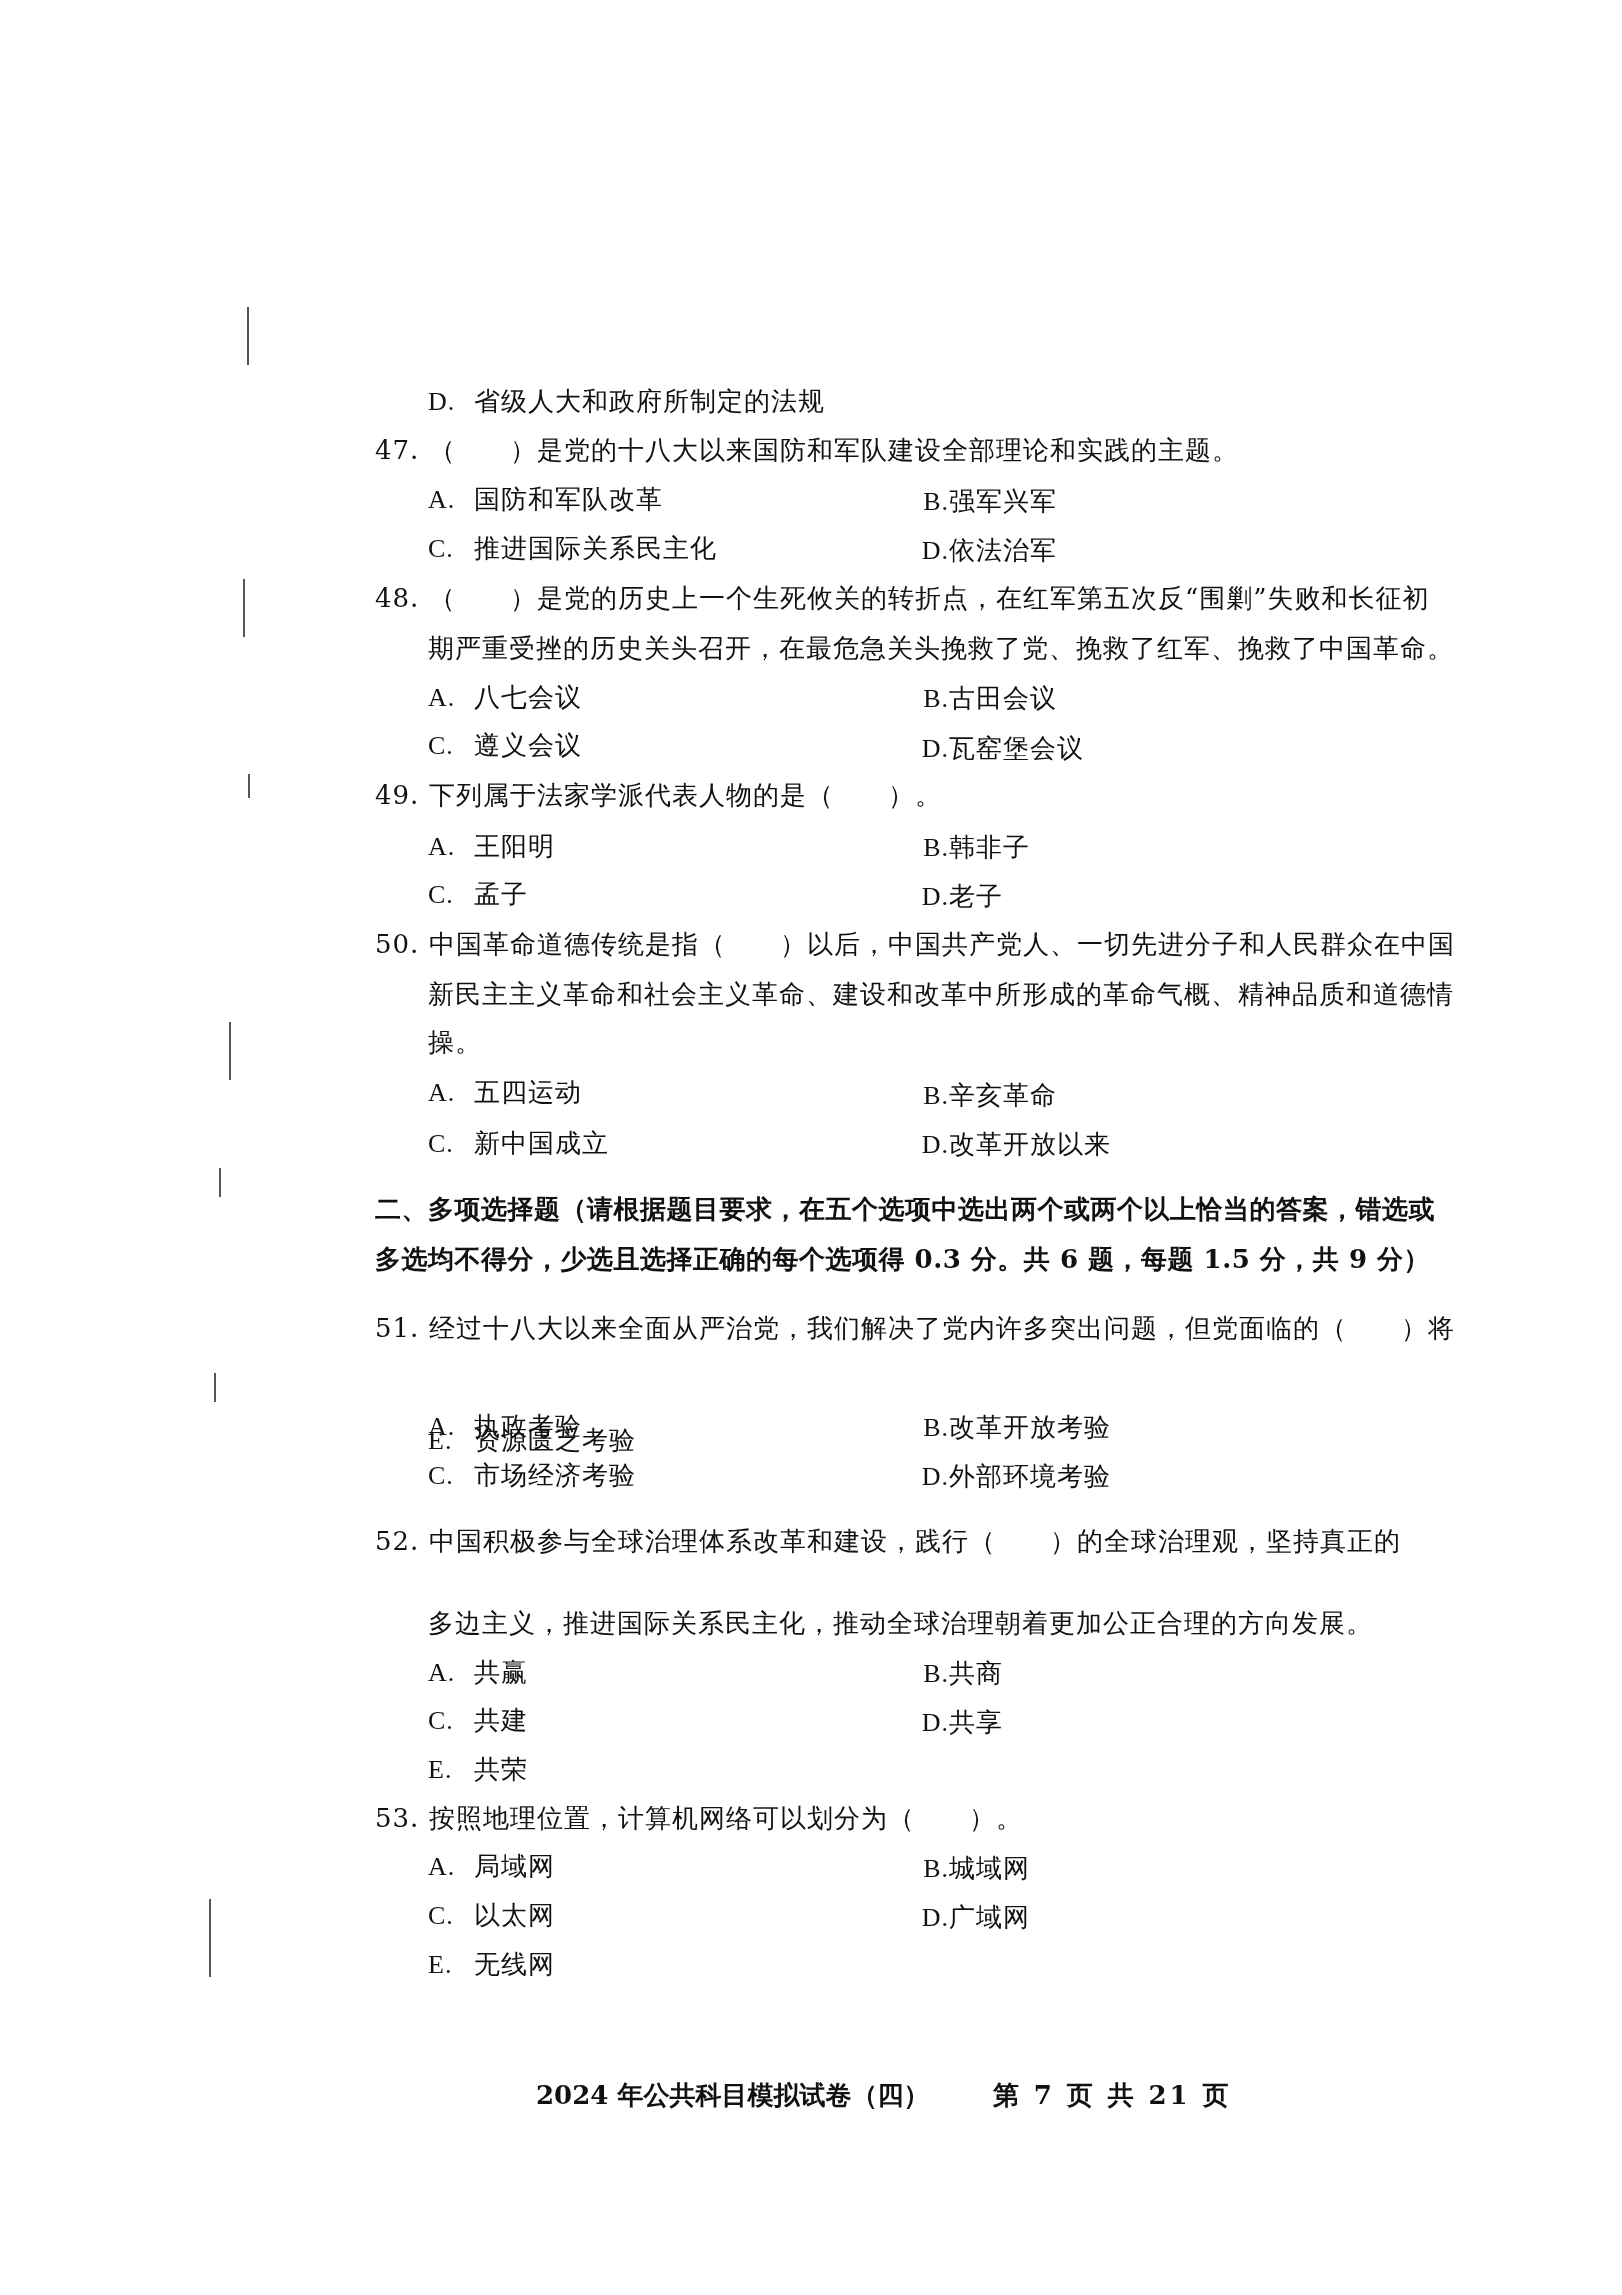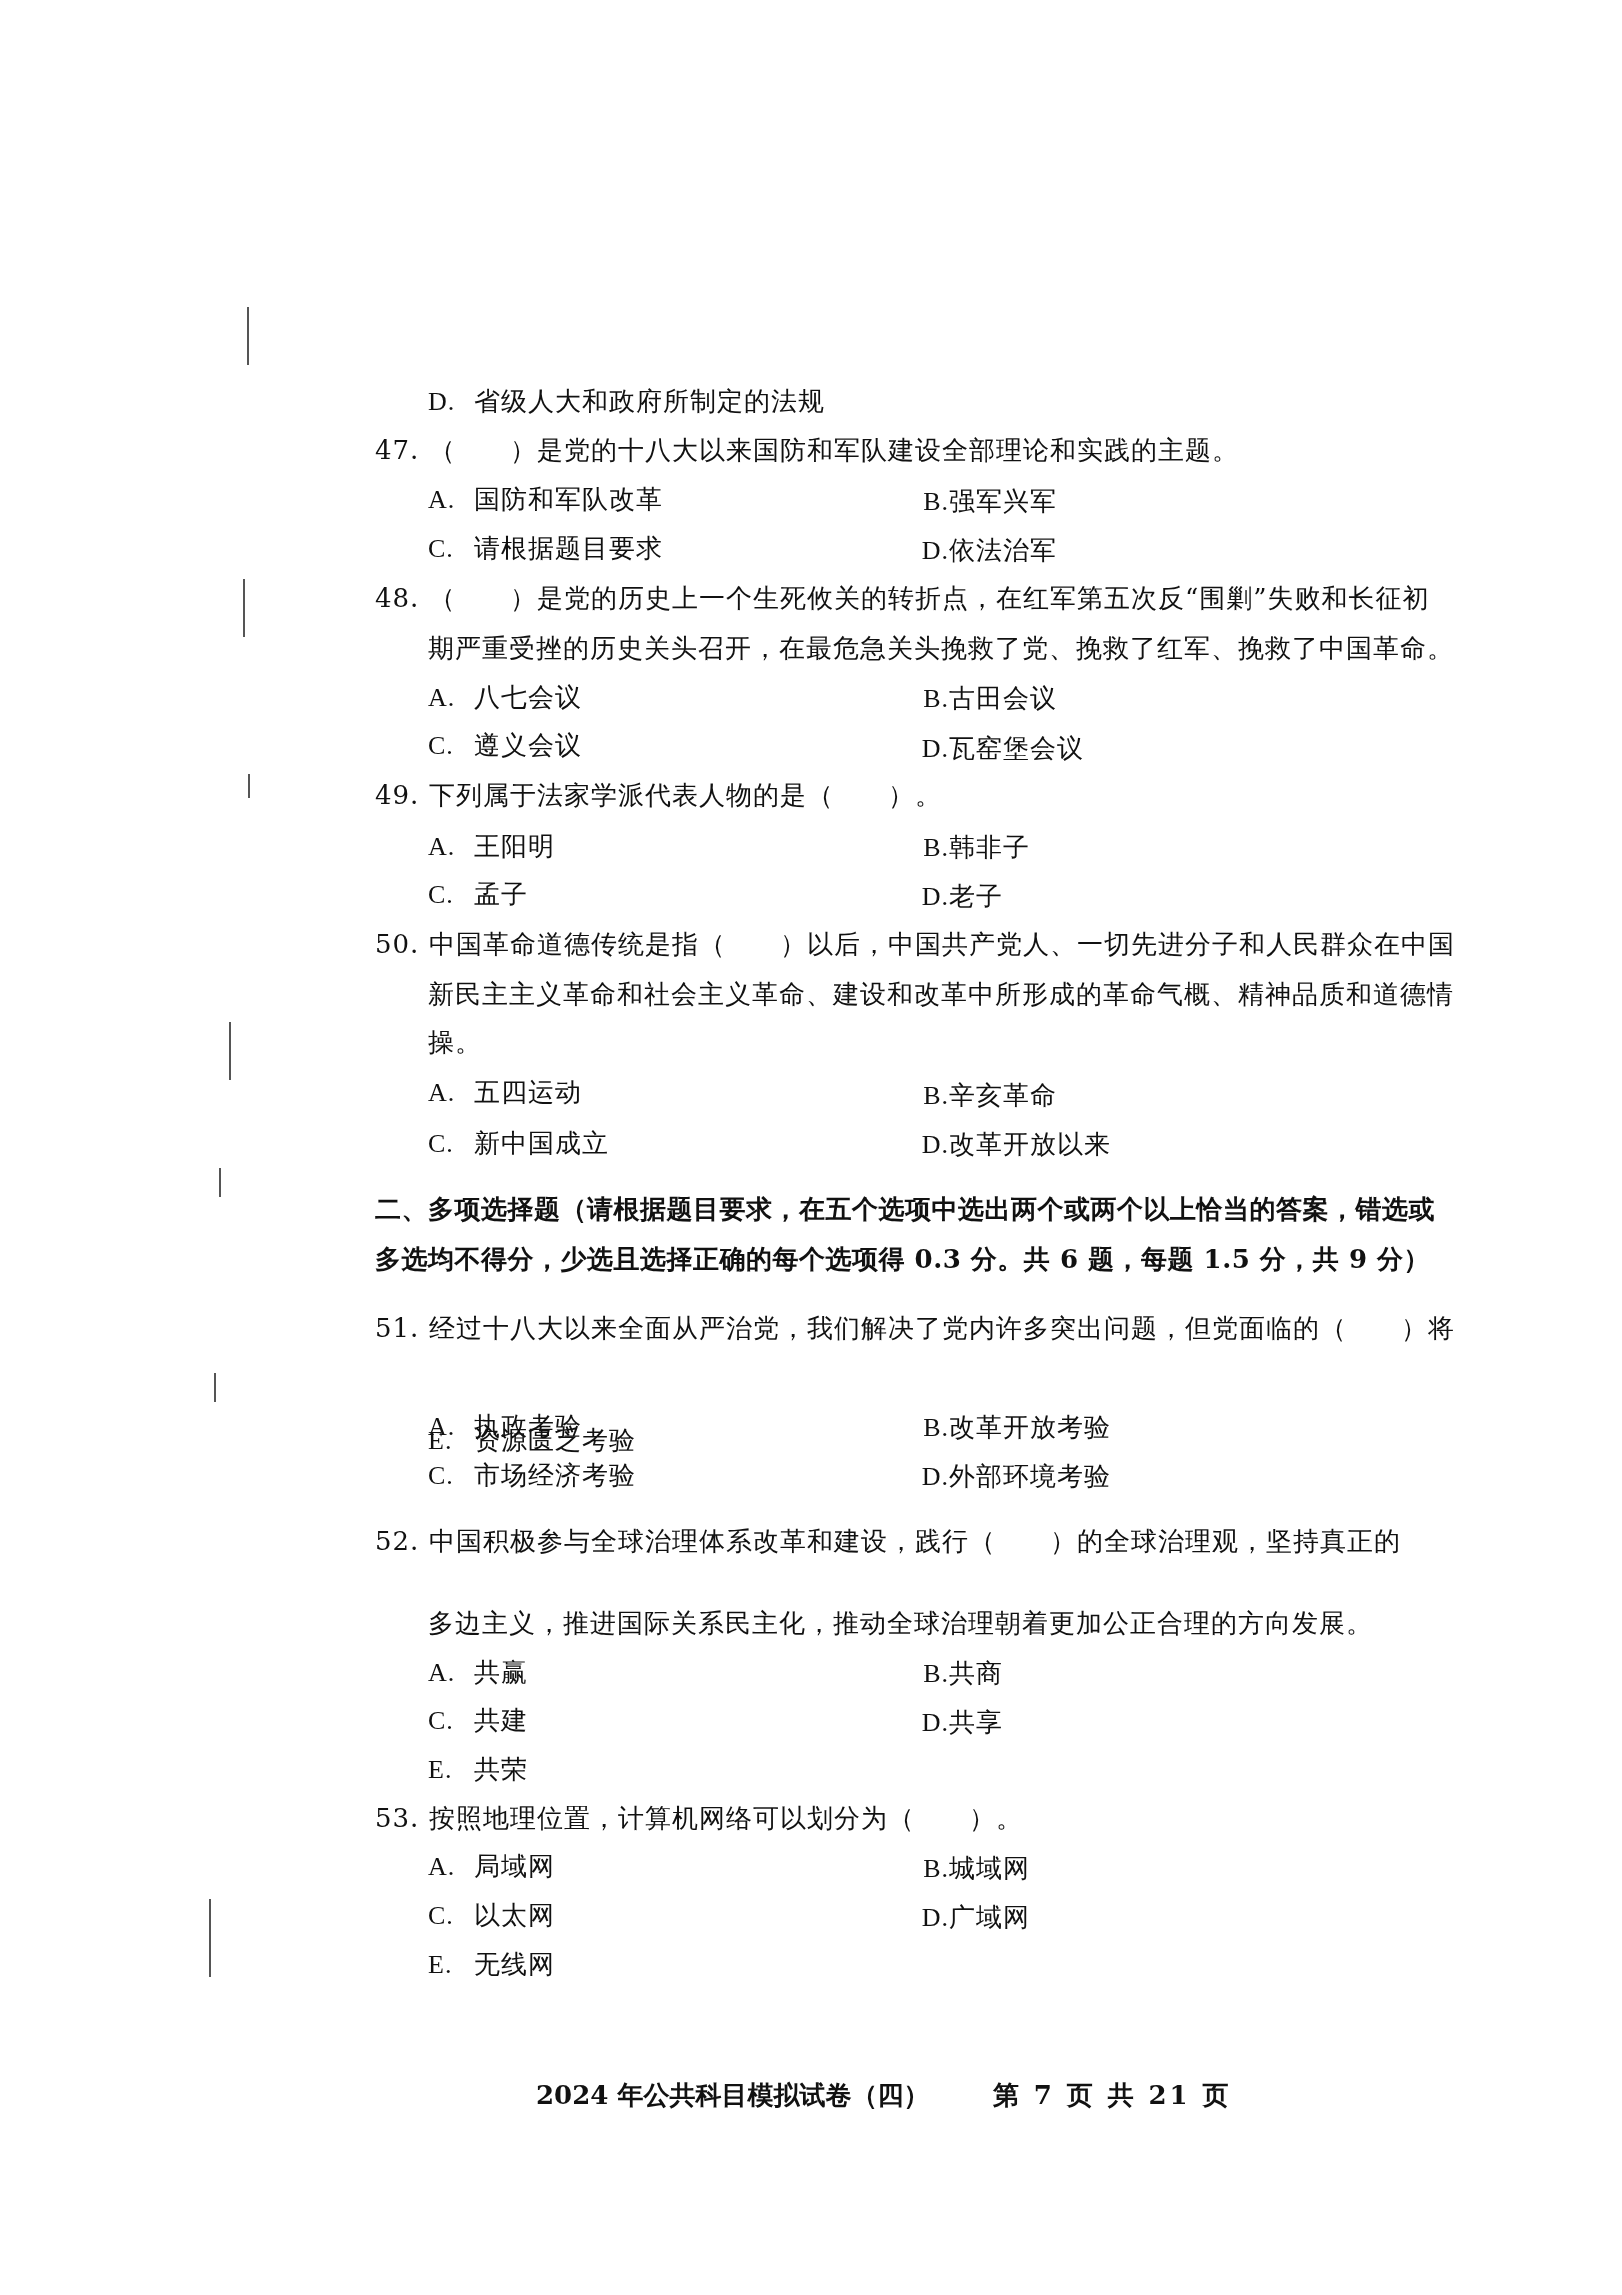--- a/index.html
+++ b/index.html
@@ -32,21 +32,21 @@
 
   <div class="line optL" style="top:387px">
     <span class="opt-letter">D.</span><span>省级人大和政府所制定的法规</span>
   </div>
 
   <div class="line q" style="top:436px">
     <span class="qnum">47.</span><span>（　　）是党的十八大以来国防和军队建设全部理论和实践的主题。</span>
   </div>
   <div class="line optL" style="top:485px"><span class="opt-letter">A.</span><span>国防和军队改革</span></div>
   <div class="line optR" style="top:487px"><span class="opt-letter">B.</span><span>强军兴军</span></div>
-  <div class="line optL" style="top:534px"><span class="opt-letter">C.</span><span>请根据题目要求</span></div>
+  <div class="line optL" style="top:534px"><span class="opt-letter">C.</span><span>推进国际关系民主化</span></div>
   <div class="line optR" style="top:536px"><span class="opt-letter">D.</span><span>依法治军</span></div>
 
   <div class="line q" style="top:584px">
     <span class="qnum">48.</span><span>（　　）是党的历史上一个生死攸关的转折点，在红军第五次反“围剿”失败和长征初</span>
   </div>
   <div class="line cont" style="top:634px">期严重受挫的历史关头召开，在最危急关头挽救了党、挽救了红军、挽救了中国革命。</div>
   <div class="line optL" style="top:683px"><span class="opt-letter">A.</span><span>八七会议</span></div>
   <div class="line optR" style="top:684px"><span class="opt-letter">B.</span><span>古田会议</span></div>
   <div class="line optL" style="top:731px"><span class="opt-letter">C.</span><span>遵义会议</span></div>
   <div class="line optR" style="top:734px"><span class="opt-letter">D.</span><span>瓦窑堡会议</span></div>

